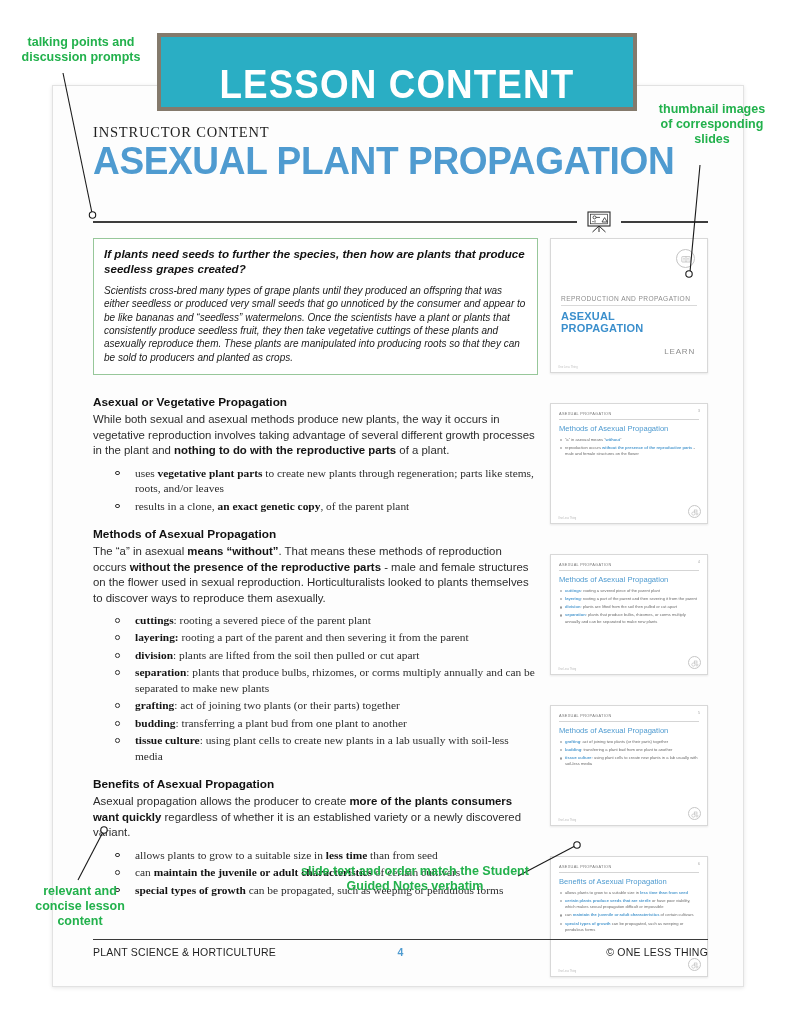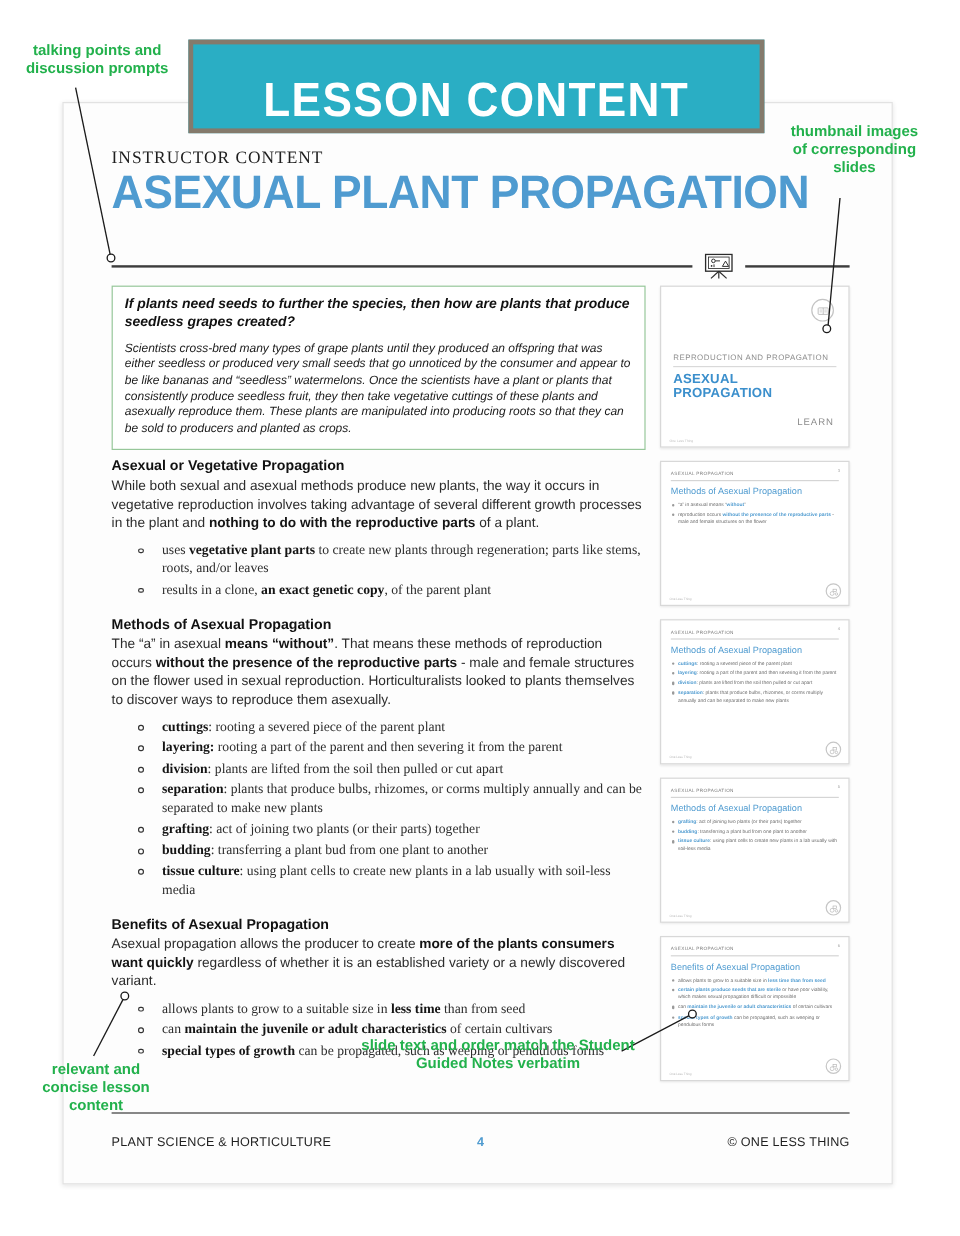--- a/index.html
+++ b/index.html
@@ -135,21 +135,21 @@
     gap: 12px;
   }
   #text-column { width: 452px; }
   #thumb-column { width: 158px; }
 
   
   #question-box {
     border: 1.3px solid #97c79a;
     padding: 8px 10px 10px 10px;
     background: #ffffff;
-    margin-bottom: 6px;
+    margin-bottom: 20px;
   }
   #question-box .q-head {
     font-style: italic;
     font-weight: bold;
     font-size: 11.6px;
     line-height: 1.28;
     color: #111111;
     margin-bottom: 7px;
   }
   #question-box .q-body {
@@ -204,21 +204,21 @@
   .slide-thumb {
     background: #ffffff;
     border: 1px solid #d8d8d8;
     box-shadow: 0 1px 2px rgba(0,0,0,0.09);
     width: 158px;
     height: 121px;
     position: relative;
     box-sizing: border-box;
     padding: 7px 8px 6px 8px;
     overflow: hidden;
-    margin-bottom: 11px;
+    margin-bottom: 30px;
   }
   .slide-thumb .s-eyebrow {
     font-size: 3.9px;
     letter-spacing: 0.3px;
     color: #7a7a7a;
     text-transform: uppercase;
     border-bottom: 0.5px solid #d5d5d5;
     padding-bottom: 2.5px;
     margin-bottom: 4px;
   }
@@ -341,21 +341,21 @@
     color: #c2c2c2;
   }
 
   
   #doc-footer {
     position: absolute;
     left: 40px;
     bottom: 28px;
     width: 615px;
     border-top: 1.4px solid #3a3a3a;
-    padding-top: 18px;
+    padding-top: 6px;
     display: flex;
     align-items: baseline;
     font-family: "Liberation Sans Narrow", "Liberation Sans", sans-serif;
   }
   #doc-footer .f-left {
     font-size: 10.5px;
     letter-spacing: 0.2px;
     color: #1f1f1f;
     flex: 1;
   }

